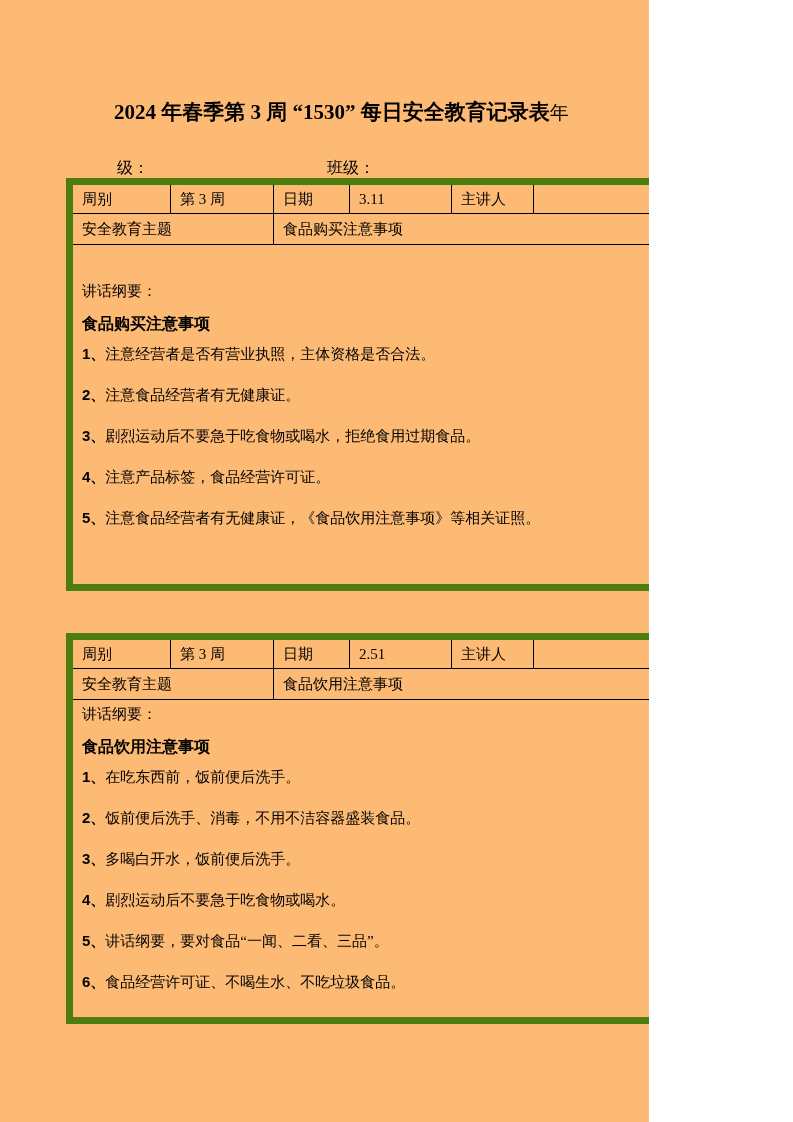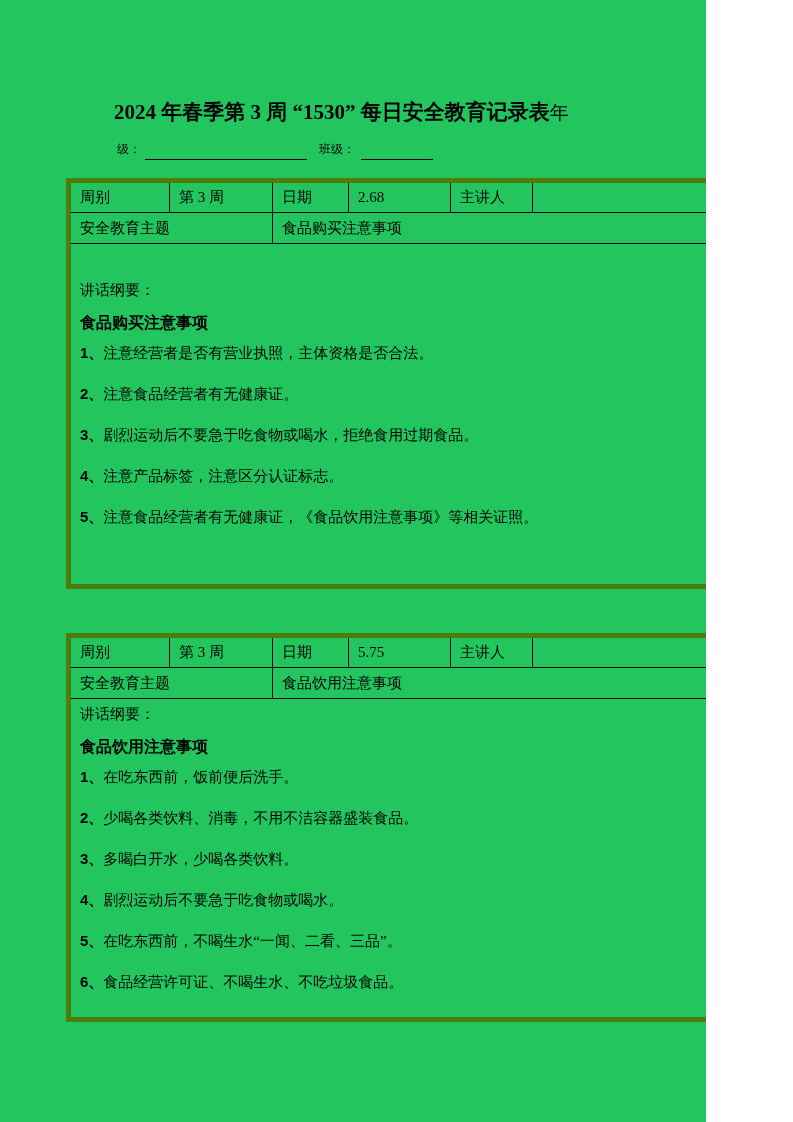--- a/index.html
+++ b/index.html
@@ -1,58 +1,58 @@
 <!DOCTYPE html>
 <html><head>
 <meta charset="utf-8">
 <style>
   * { margin: 0; padding: 0; box-sizing: border-box; }
   html, body { background: #ffffff; }
   .page {
     position: relative;
-    width: 706px;
+    width: 649px;
     height: 1122px;
-    background: #22c55e;
+    background: #fdba74;
     color: #000000;
     font-family: "Liberation Serif", "DejaVu Serif", serif;
     overflow: hidden;
   }
   .doc-title {
     position: absolute;
     left: 114px;
     top: 99px;
     font-size: 21px;
     line-height: 26px;
     white-space: nowrap;
   }
   .doc-title .t-main { font-weight: bold; }
   .doc-title .t-suffix { font-weight: normal; font-size: 19px; }
   .fill-line {
     position: absolute;
     left: 117px;
-    top: 138px;
-    font-size: 12px;
+    top: 157px;
+    font-size: 16px;
     line-height: 22px;
     white-space: nowrap;
   }
   .blank {
     display: inline-block;
     height: 18px;
     border-bottom: 1px solid #000;
     vertical-align: bottom;
   }
   .blank-grade { width: 162px; margin-left: 4px; margin-right: 12px; }
   .blank-class { width: 72px; margin-left: 6px; }
   table.rec {
     position: absolute;
     left: 66px;
     width: 663px;
     border-collapse: collapse;
     table-layout: fixed;
-    border: 5px solid #4d7c0f;
+    border: 7px solid #4d7c0f;
     font-size: 15px;
   }
   .rec-1 { top: 178px; }
   .rec-2 { top: 633px; }
   table.rec td {
     border: 1px solid #000;
     padding: 0 6px 0 9px;
     vertical-align: middle;
     overflow: hidden;
     white-space: nowrap;
@@ -100,72 +100,72 @@
         <col style="width:76px">
       <col style="width:102px">
         <col style="width:82px">
         <col>
     </colgroup>
     <tbody>
       <tr class="row-head">
         <td>周别</td>
         <td>第 3 周</td>
         <td>日期</td>
-        <td>2.68</td>
+        <td>3.11</td>
         <td>主讲人</td>
         <td></td>
       </tr>
       <tr class="row-topic">
         <td colspan="2">安全教育主题</td>
         <td colspan="4">食品购买注意事项</td>
       </tr>
       <tr>
         <td colspan="6" class="content-cell">
           <p class="outline-label">讲话纲要：</p>
           <p class="content-title">食品购买注意事项</p>
           <p class="item"><span class="num">1、</span><span>注意经营者是否有营业执照，主体资格是否合法。</span></p>
           <p class="item"><span class="num">2、</span><span>注意食品经营者有无健康证。</span></p>
           <p class="item"><span class="num">3、</span><span>剧烈运动后不要急于吃食物或喝水，拒绝食用过期食品。</span></p>
-          <p class="item"><span class="num">4、</span><span>注意产品标签，注意区分认证标志。</span></p>
+          <p class="item"><span class="num">4、</span><span>注意产品标签，食品经营许可证。</span></p>
           <p class="item"><span class="num">5、</span><span>注意食品经营者有无健康证，《食品饮用注意事项》等相关证照。</span></p>
         </td>
       </tr>
     </tbody>
   </table>
 
   <table class="rec rec-2">
     <colgroup>
       <col style="width:101px">
         <col style="width:103px">
         <col style="width:76px">
       <col style="width:102px">
         <col style="width:82px">
         <col>
     </colgroup>
     <tbody>
       <tr class="row-head">
         <td>周别</td>
         <td>第 3 周</td>
         <td>日期</td>
-        <td>5.75</td>
+        <td>2.51</td>
         <td>主讲人</td>
         <td></td>
       </tr>
       <tr class="row-topic">
         <td colspan="2">安全教育主题</td>
         <td colspan="4">食品饮用注意事项</td>
       </tr>
       <tr>
         <td colspan="6" class="content-cell">
           <p class="outline-label">讲话纲要：</p>
           <p class="content-title">食品饮用注意事项</p>
           <p class="item"><span class="num">1、</span><span>在吃东西前，饭前便后洗手。</span></p>
-          <p class="item"><span class="num">2、</span><span>少喝各类饮料、消毒，不用不洁容器盛装食品。</span></p>
-          <p class="item"><span class="num">3、</span><span>多喝白开水，少喝各类饮料。</span></p>
+          <p class="item"><span class="num">2、</span><span>饭前便后洗手、消毒，不用不洁容器盛装食品。</span></p>
+          <p class="item"><span class="num">3、</span><span>多喝白开水，饭前便后洗手。</span></p>
           <p class="item"><span class="num">4、</span><span>剧烈运动后不要急于吃食物或喝水。</span></p>
-          <p class="item"><span class="num">5、</span><span>在吃东西前，不喝生水“一闻、二看、三品”。</span></p>
+          <p class="item"><span class="num">5、</span><span>讲话纲要，要对食品“一闻、二看、三品”。</span></p>
           <p class="item"><span class="num">6、</span><span>食品经营许可证、不喝生水、不吃垃圾食品。</span></p>
         </td>
       </tr>
     </tbody>
   </table>
 
 </div>
 
 </body></html>

